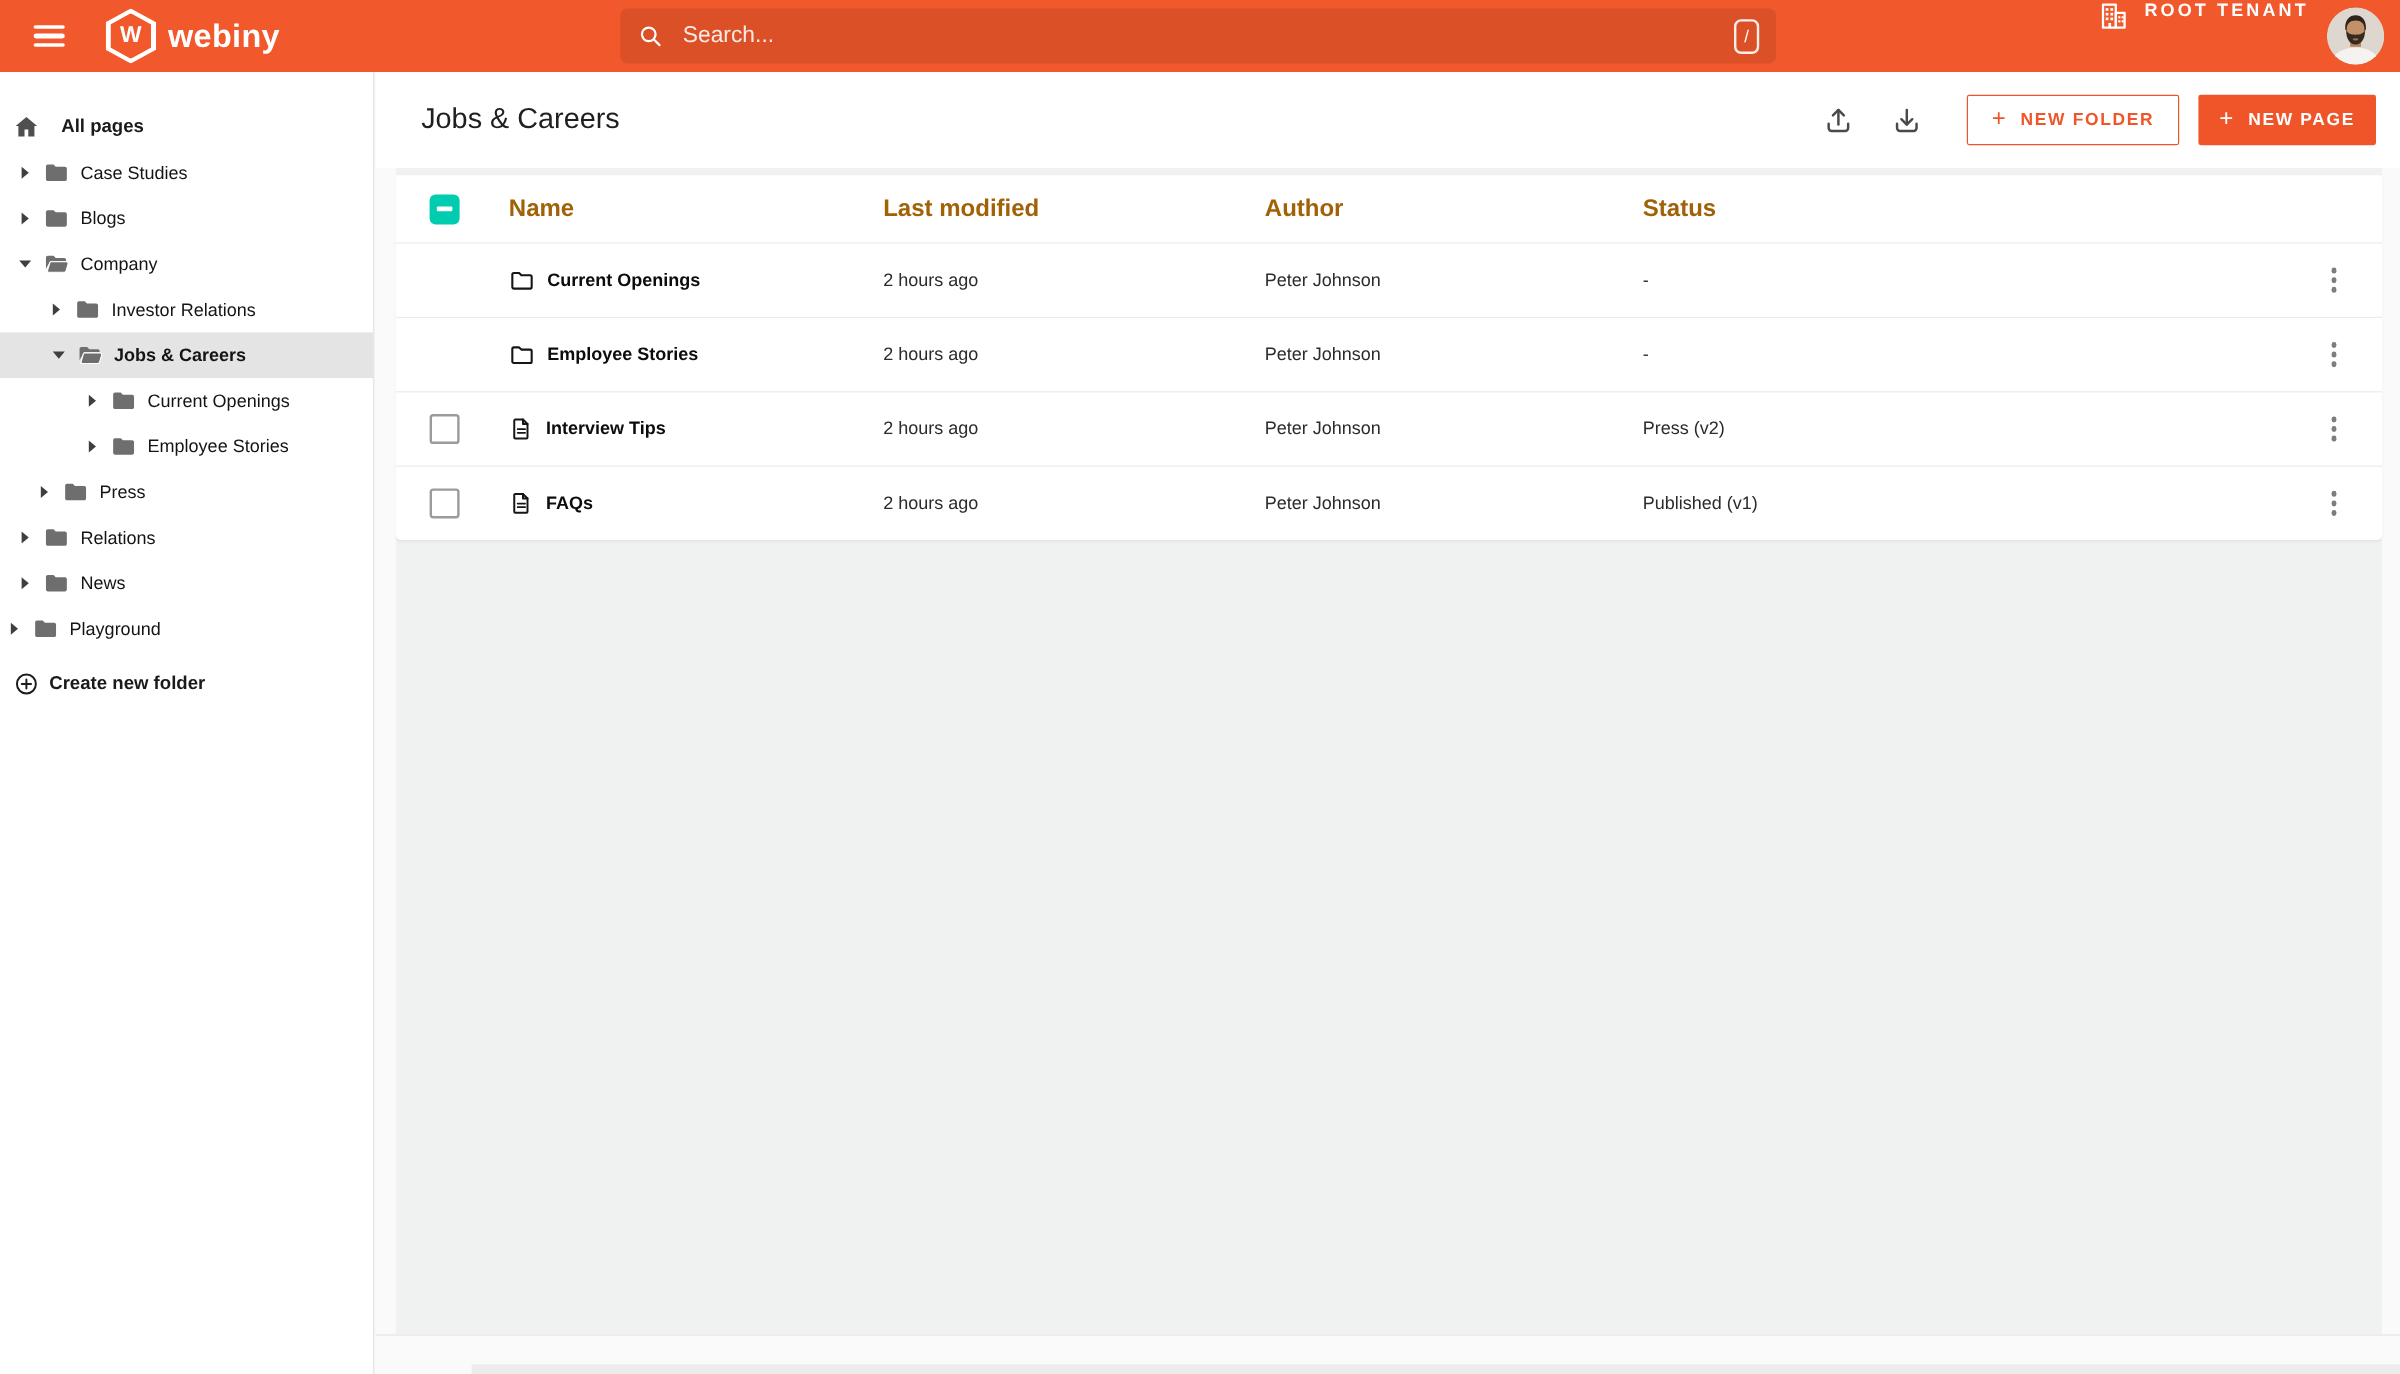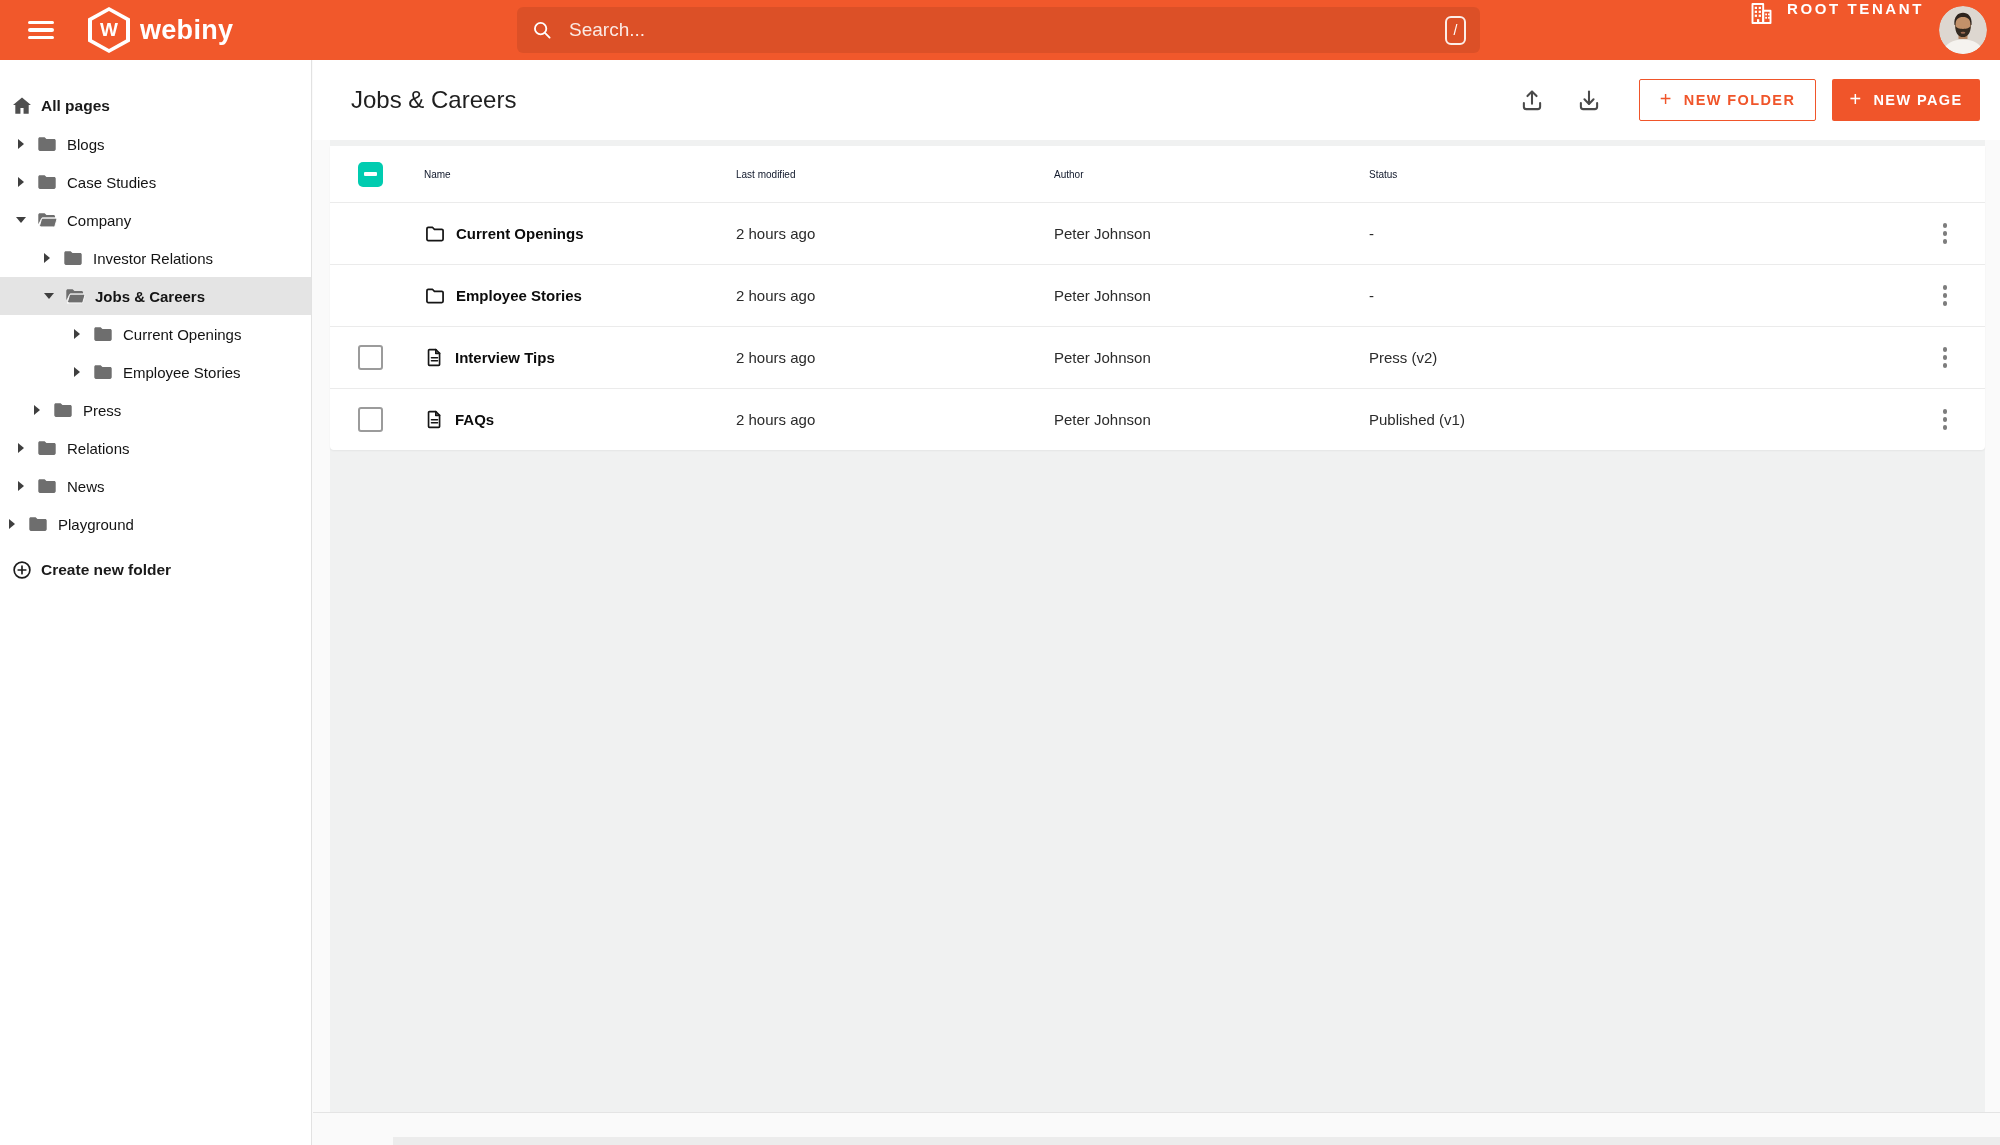--- a/index.html
+++ b/index.html
@@ -39,21 +39,21 @@
     border-right:1px solid #e2e2e2; padding-top:27px; }
   .side-row { height:38px; display:flex; align-items:center; font-size:15px; color:#141414; cursor:pointer; }
   .side-row.selected { background:#e4e4e4; }
   .side-row.selected .slabel { font-weight:bold; }
   .tri { width:14px; display:flex; justify-content:center; flex:none; }
   .tri-r { width:0; height:0; border-left:6.5px solid #3f3f3f; border-top:5px solid transparent; border-bottom:5px solid transparent; }
   .tri-d { width:0; height:0; border-top:6.5px solid #3f3f3f; border-left:5px solid transparent; border-right:5px solid transparent; }
   .sicon { margin-left:8px; display:flex; flex:none; }
   .slabel { margin-left:9px; white-space:nowrap; }
   .allpages { height:38px; display:flex; align-items:center; padding-left:11px; font-weight:bold; font-size:15.5px; cursor:pointer; }
-  .allpages .slabel { margin-left:8px; }
+  .allpages .slabel { margin-left:18px; }
   .create-folder { margin-top:9px; height:36px; display:flex; align-items:center; padding-left:11px;
     font-weight:bold; font-size:15.5px; cursor:pointer; }
   .create-folder .slabel { margin-left:8px; }
 
   
   .main { position:absolute; left:313px; top:60px; right:0; bottom:0; background:#fafafa; }
   .main-header { height:80px; background:#fff; display:flex; align-items:center; }
   .page-title { font-size:24px; color:#1f1f1f; margin-left:38px; flex:1; }
   .hicon { width:26px; height:26px; cursor:pointer; flex:none; }
   .hicon.upload { margin-right:31px; }
@@ -61,21 +61,21 @@
   .btn { height:42px; border-radius:2px; font-size:14.5px; font-weight:bold; letter-spacing:1.4px;
     display:flex; align-items:center; justify-content:center; cursor:pointer; font-family:inherit; white-space:nowrap; }
   .btn .plus { font-size:20px; font-weight:normal; margin-right:11px; position:relative; top:-1px; }
   .btn-outline { width:177px; background:#fff; border:1px solid #F0552A; color:#F0552A; margin-right:16px; }
   .btn-solid { width:148px; background:#F0552A; border:none; color:#fff; margin-right:20px; }
 
   .content-panel { position:absolute; left:17px; right:15px; top:80px; bottom:33px; background:#f0f1f1; }
   .table-card { margin-top:6px; background:#fff; border-radius:0 0 4px 4px; overflow:hidden;
     box-shadow:0 1px 2px rgba(0,0,0,.05); }
   .thead, .trow { display:grid; grid-template-columns:88px 318px 318px 315px 1fr 80px; align-items:center; }
-  .thead { height:56px; font-weight:normal; font-size:10px; color:#0f172a; }
+  .thead { height:56px; font-weight:bold; font-size:20px; color:#a16207; }
   .trow { height:62px; border-top:1px solid #ebebeb; font-size:15px; color:#2b2b2b; }
   .c-check { padding-left:28px; }
   .cbx { width:25px; height:25px; border:2px solid #9b9b9b; border-radius:3px; display:block; background:#fff; cursor:pointer; }
   .cbx-ind { width:25px; height:25px; border-radius:5px; background:#00CCB0; display:flex; align-items:center; justify-content:center; cursor:pointer; }
   .cbx-ind::after { content:""; width:13px; height:3.2px; background:#fff; border-radius:1px; }
   .c-name { display:flex; align-items:center; padding-left:6px; }
   .ricon { display:flex; flex:none; }
   .rname { margin-left:10px; font-weight:bold; color:#0c0c0c; cursor:pointer; }
   .c-menu { display:flex; justify-content:center; }
   .kebab { cursor:pointer; padding:6px 10px; }
@@ -161,32 +161,32 @@
   <div>
       <div class="side-row" style="padding-left: 14px;">
     <span class="tri">
           <span class="tri-r"></span>
         </span>
     <span class="sicon">
           <svg width="22" height="22" viewBox="0 0 24 24">
             <path d="M2.5 6.2c0-.95.77-1.7 1.7-1.7h5.2l2 2h8.4c.93 0 1.7.75 1.7 1.7v9.6c0 .95-.77 1.7-1.7 1.7H4.2c-.93 0-1.7-.75-1.7-1.7z" fill="#6e6e6e"></path>
           </svg>
         </span>
+    <span class="slabel">Case Studies</span>
+  </div>
+      <div class="side-row" style="padding-left: 14px;">
+    <span class="tri">
+          <span class="tri-r"></span>
+        </span>
+    <span class="sicon">
+          <svg width="22" height="22" viewBox="0 0 24 24">
+            <path d="M2.5 6.2c0-.95.77-1.7 1.7-1.7h5.2l2 2h8.4c.93 0 1.7.75 1.7 1.7v9.6c0 .95-.77 1.7-1.7 1.7H4.2c-.93 0-1.7-.75-1.7-1.7z" fill="#6e6e6e"></path>
+          </svg>
+        </span>
     <span class="slabel">Blogs</span>
-  </div>
-      <div class="side-row" style="padding-left: 14px;">
-    <span class="tri">
-          <span class="tri-r"></span>
-        </span>
-    <span class="sicon">
-          <svg width="22" height="22" viewBox="0 0 24 24">
-            <path d="M2.5 6.2c0-.95.77-1.7 1.7-1.7h5.2l2 2h8.4c.93 0 1.7.75 1.7 1.7v9.6c0 .95-.77 1.7-1.7 1.7H4.2c-.93 0-1.7-.75-1.7-1.7z" fill="#6e6e6e"></path>
-          </svg>
-        </span>
-    <span class="slabel">Case Studies</span>
   </div>
       <div class="side-row" style="padding-left: 14px;">
     <span class="tri">
           <span class="tri-d"></span>
         </span>
     <span class="sicon">
           <svg width="22" height="22" viewBox="0 0 24 24">
             <path d="M2.5 6.2c0-.95.77-1.7 1.7-1.7h5.2l2 2h7.7c.93 0 1.7.75 1.7 1.7v1H7.4c-.75 0-1.4.48-1.63 1.18L2.5 16.5z" fill="#6e6e6e"></path>
             <path d="M3.4 19.5h15.8c.68 0 1.28-.44 1.47-1.09l1.93-6.4c.3-1-.45-2.01-1.47-2.01H7.4c-.68 0-1.28.44-1.47 1.09l-2 6.9c-.2.72.33 1.51 1.07 1.51z" fill="#6e6e6e" stroke="#fff" stroke-width="1"></path>
           </svg>

